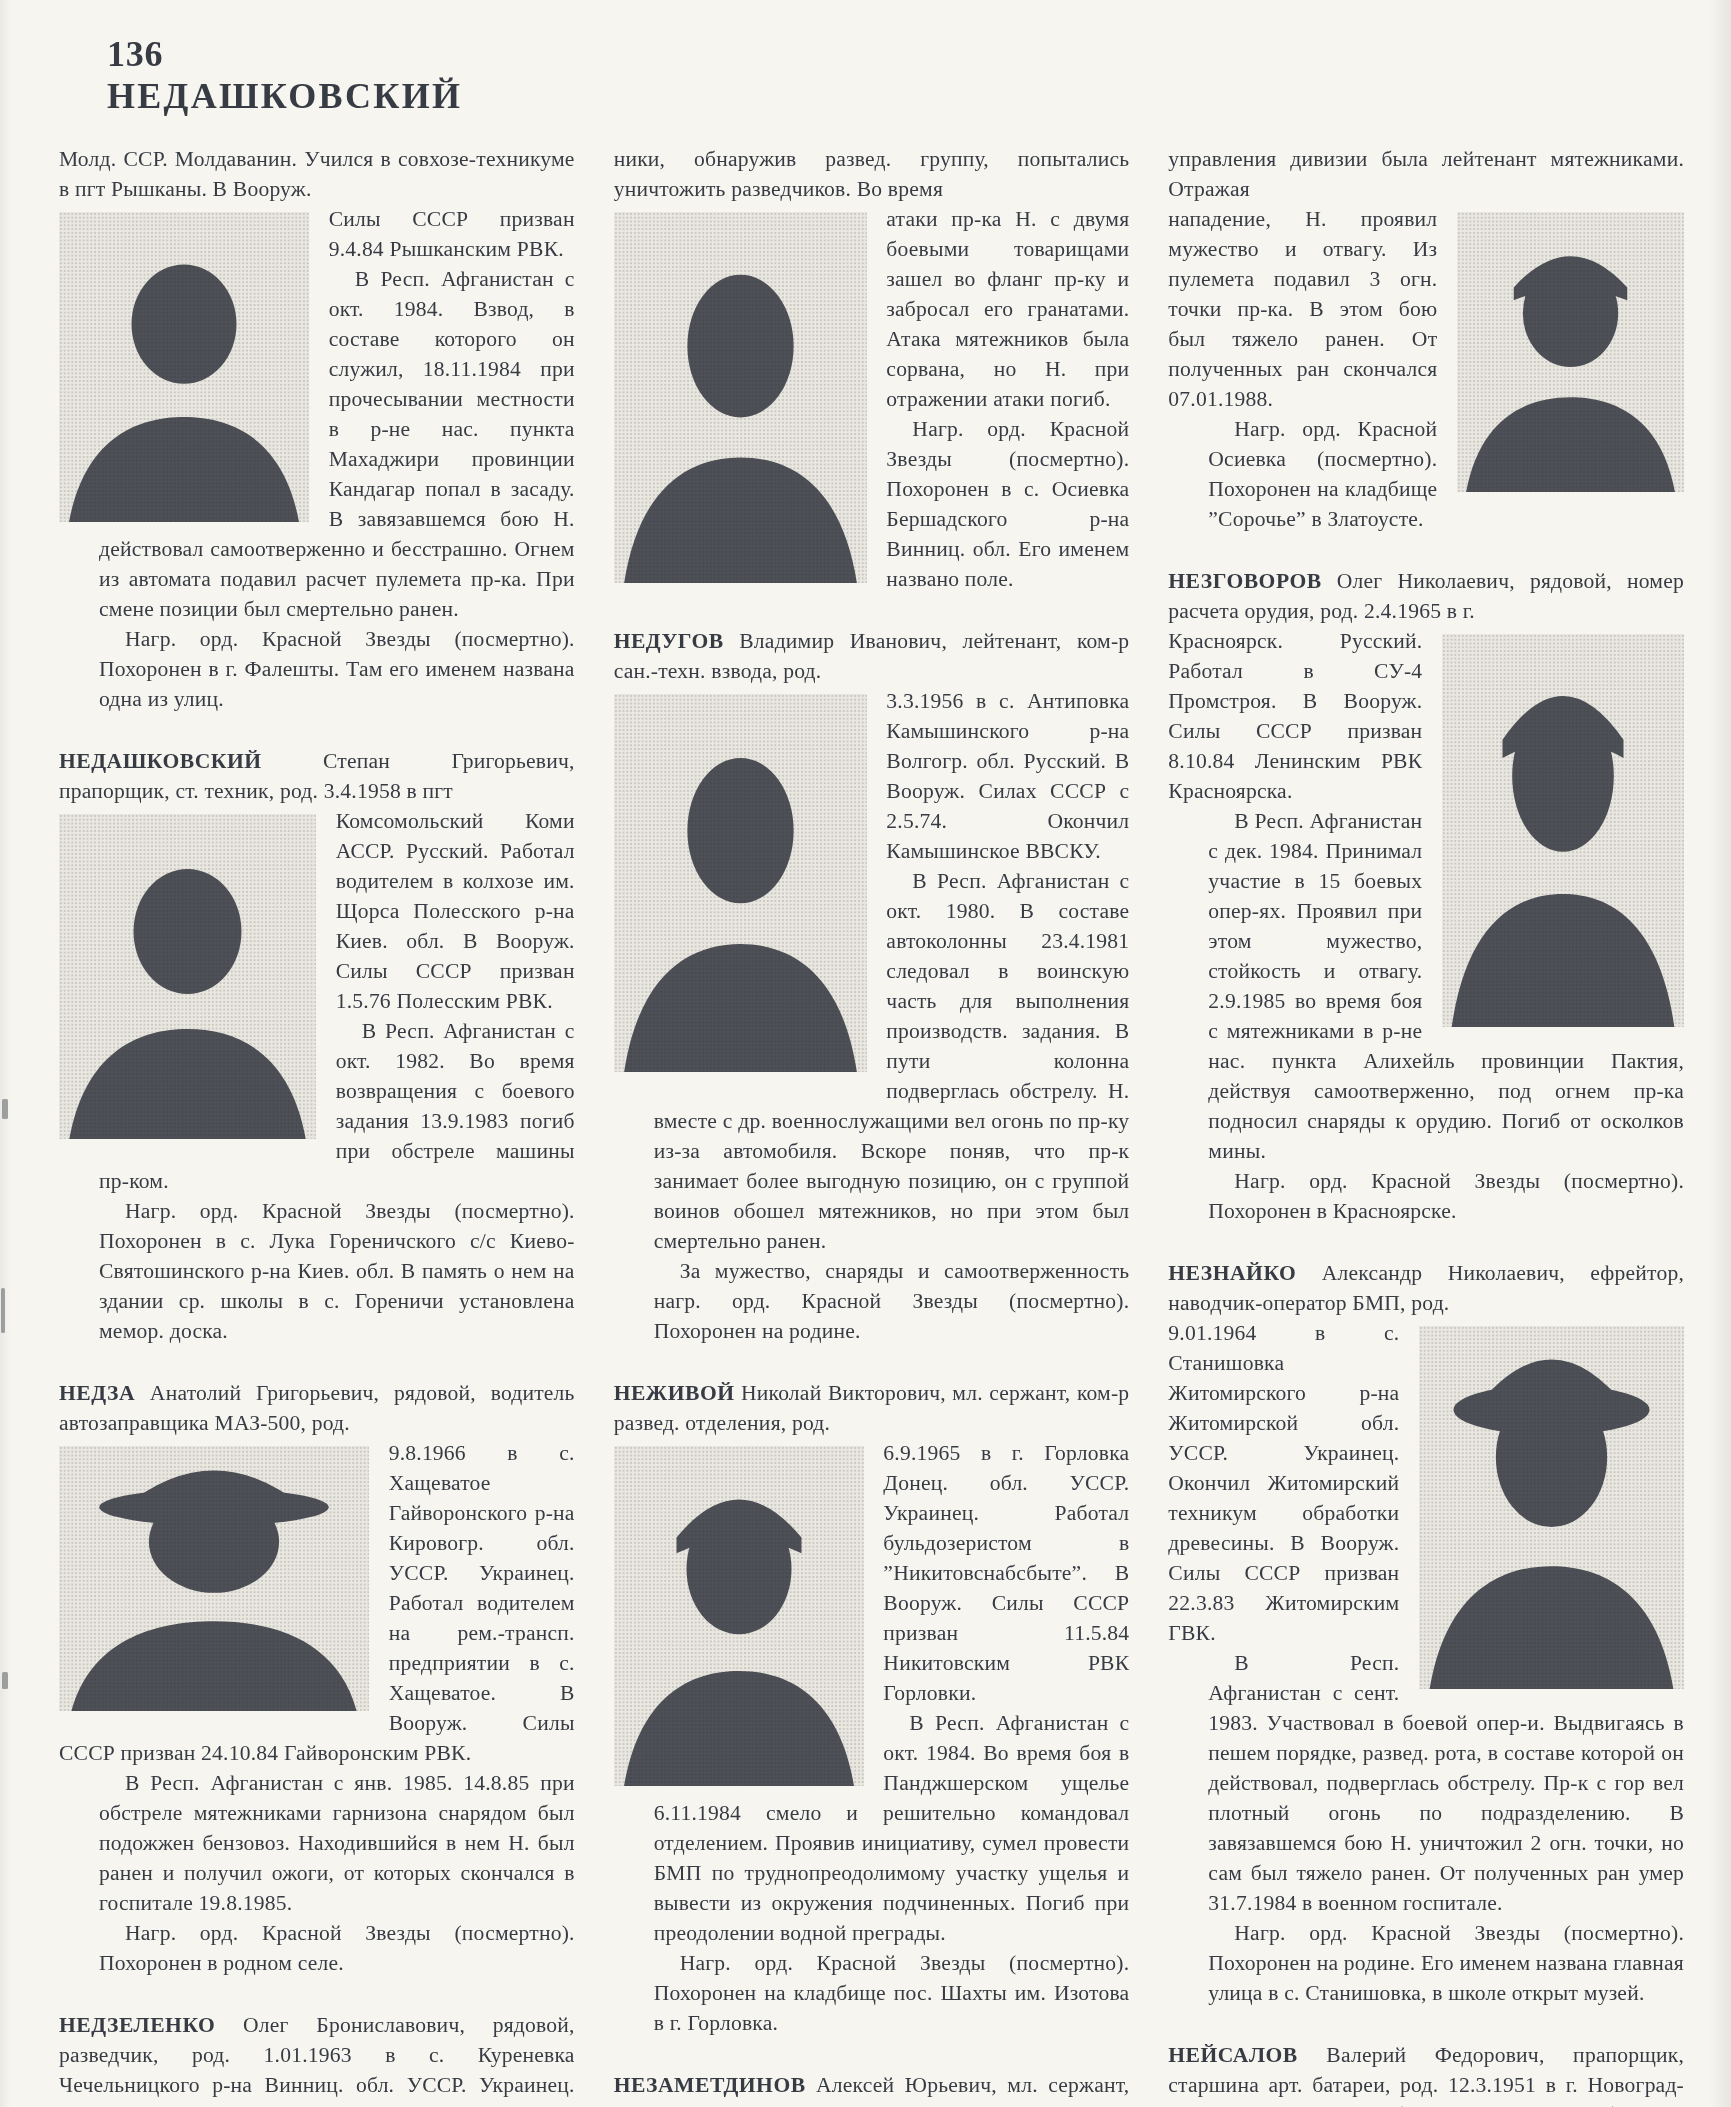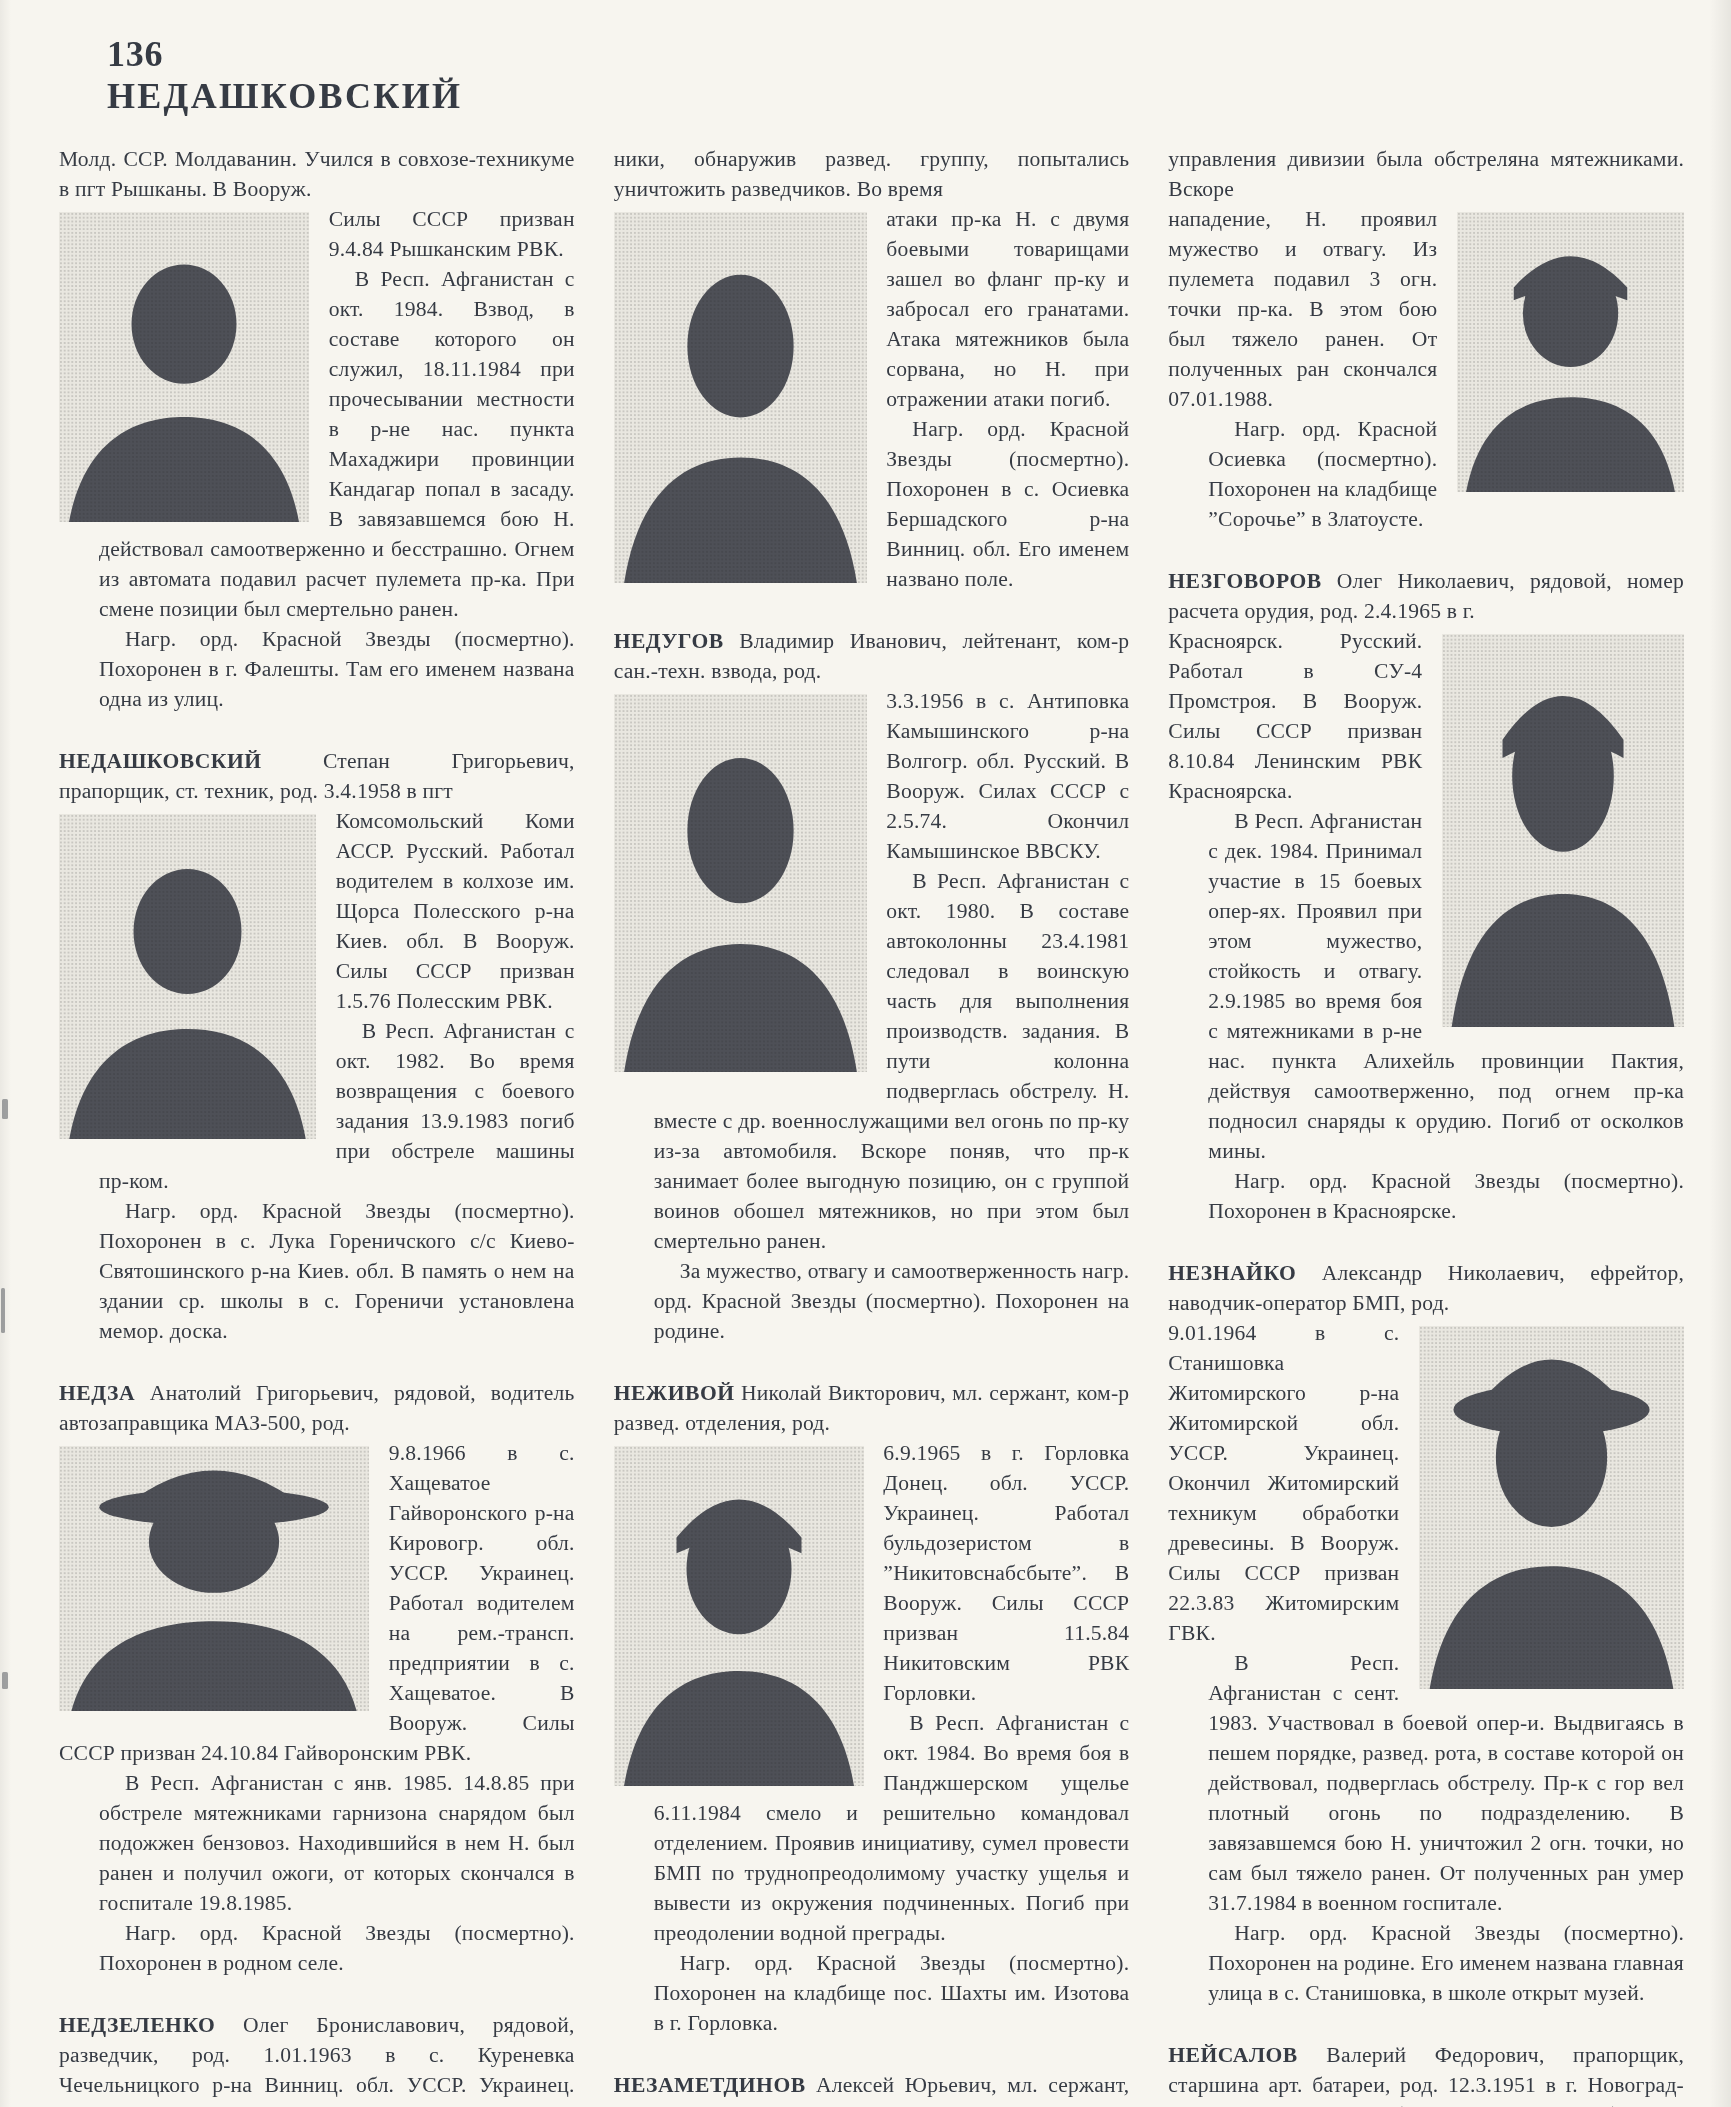--- a/index.html
+++ b/index.html
@@ -154,42 +154,42 @@
         <section class="entry">
           <p class="para"><b>НЕДУГОВ</b> Владимир Иванович, лейтенант, ком-р сан.-техн. взвода, род.</p>
           <div class="photo left" style="width: 253px; height: 378px;">
             <svg viewBox="0 0 100 130" preserveAspectRatio="none" xmlns="http://www.w3.org/2000/svg">
               <ellipse class="fig" cx="50" cy="47" rx="21" ry="25"></ellipse>
               <path class="fig" d="M4 130 C 10 96 30 86 50 86 C 70 86 90 96 96 130 Z"></path>
             </svg>
           </div>
           <p class="para">3.3.1956 в с. Антиповка Камышинского р-на Волгогр. обл. Русский. В Вооруж. Силах СССР с 2.5.74. Окончил Камышинское ВВСКУ.</p>
           <p class="para indent">В Респ. Афганистан с окт. 1980. В составе автоколонны 23.4.1981 следовал в воинскую часть для выполнения производств. задания. В пути колонна подверглась обстрелу. Н. вместе с др. военнослужащими вел огонь по пр-ку из-за автомобиля. Вскоре поняв, что пр-к занимает более выгодную позицию, он с группой воинов обошел мятежников, но при этом был смертельно ранен.</p>
-          <p class="para indent">За мужество, отвагу и самоотверженность нагр. орд. Красной Звезды (посмертно). Похоронен на родине.</p>
+          <p class="para indent">За мужество, снаряды и самоотверженность нагр. орд. Красной Звезды (посмертно). Похоронен на родине.</p>
         </section>
         <section class="entry">
           <p class="para"><b>НЕЖИВОЙ</b> Николай Викторович, мл. сержант, ком-р развед. отделения, род.</p>
           <div class="photo left" style="width: 250px; height: 340px;">
             <svg viewBox="0 0 100 130" preserveAspectRatio="none" xmlns="http://www.w3.org/2000/svg">
               <path class="fig" d="M25 35 Q50 6 75 35 L75 41 Q50 30 25 41 Z"></path>
               <ellipse class="fig" cx="50" cy="47" rx="21" ry="25"></ellipse>
               <path class="fig" d="M4 130 C 10 96 30 86 50 86 C 70 86 90 96 96 130 Z"></path>
             </svg>
           </div>
           <p class="para">6.9.1965 в г. Горловка Донец. обл. УССР. Украинец. Работал бульдозеристом в ”Никитовснабсбыте”. В Вооруж. Силы СССР призван 11.5.84 Никитовским РВК Горловки.</p>
           <p class="para indent">В Респ. Афганистан с окт. 1984. Во время боя в Панджшерском ущелье 6.11.1984 смело и решительно командовал отделением. Проявив инициативу, сумел провести БМП по труднопреодолимому участку ущелья и вывести из окружения подчиненных. Погиб при преодолении водной преграды.</p>
           <p class="para indent">Нагр. орд. Красной Звезды (посмертно). Похоронен на кладбище пос. Шахты им. Изотова в г. Горловка.</p>
         </section>
         <section class="entry">
           <p class="para"><b>НЕЗАМЕТДИНОВ</b> Алексей Юрьевич, мл. сержант, пулеметчик-регулировщик, род. 2.4.1967 в г. Златоуст Челябин. обл. Русский. Работал на металлург. з-де в Златоусте. В Вооруж. Силы СССР призван 16.11.86 Новозлатоустовским РВК.</p>
         </section>
       </div>
       <div class="col">
         <section class="entry">
-          <p class="para">управления дивизии была обстреляна мятежниками. Вскоре</p>
+          <p class="para">управления дивизии была лейтенант мятежниками. Отражая</p>
           <div class="photo right" style="width: 227px; height: 280px;">
             <svg viewBox="0 0 100 130" preserveAspectRatio="none" xmlns="http://www.w3.org/2000/svg">
               <path class="fig" d="M25 35 Q50 6 75 35 L75 41 Q50 30 25 41 Z"></path>
               <ellipse class="fig" cx="50" cy="47" rx="21" ry="25"></ellipse>
               <path class="fig" d="M4 130 C 10 96 30 86 50 86 C 70 86 90 96 96 130 Z"></path>
             </svg>
           </div>
           <p class="para">нападение, Н. проявил мужество и отвагу. Из пулемета подавил 3 огн. точки пр-ка. В этом бою был тяжело ранен. От полученных ран скончался 07.01.1988.</p>
           <p class="para indent">Нагр. орд. Красной Осиевка (посмертно). Похоронен на кладбище ”Сорочье” в Златоусте.</p>
         </section>

